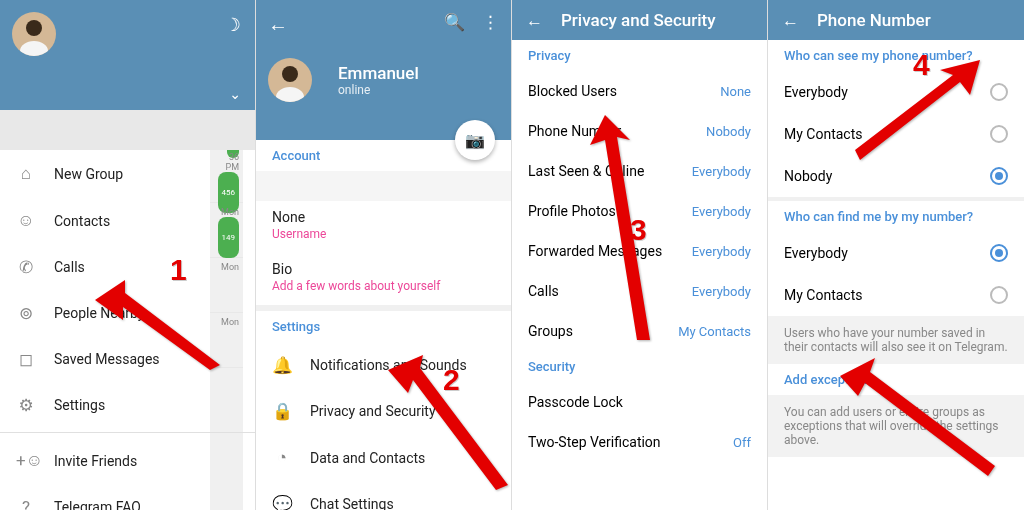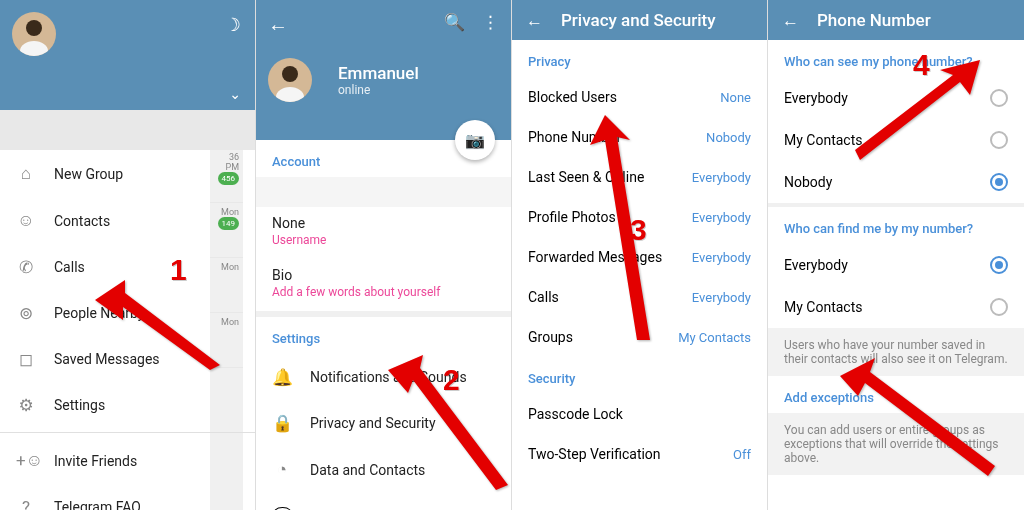--- a/index.html
+++ b/index.html
@@ -19,31 +19,31 @@
 .chev{position:absolute;bottom:8px;right:14px;color:#fff;font-size:14px}
 .drawer-strip{height:40px;background:#e8e8e8}
 .menu-item{display:flex;align-items:center;padding:13px 16px;gap:18px;font-size:14px;color:#222}
 .menu-item .mi-icon{width:20px;color:#888;font-size:17px;text-align:center}
 .divider{height:1px;background:#e0e0e0;margin:4px 0}
 
 
 .bg-chat{position:absolute;left:210px;top:4px;width:33px;height:510px;background:#f0f0f0;z-index:-1}
 .bg-chat .srch{height:34px;background:#4a7a9c;color:#fff;display:flex;align-items:center;justify-content:center;font-size:16px}
 .bg-chat .row{height:55px;border-bottom:1px solid #e8e8e8;font-size:9px;color:#888;padding:4px;text-align:right}
-.bg-chat .badge{display:inline-block;background:#4caf50;color:#fff;border-radius:8px;padding:2px 4px;font-size:8px}
+.bg-chat .badge{display:inline-block;background:#4caf50;color:#fff;border-radius:8px;padding:16px 4px;font-size:8px}
 
 
 .p2-head{height:140px;background:#5a8fb5;position:relative;padding:12px;color:#fff}
 .p2-head .back{font-size:20px}
 .p2-head .tools{position:absolute;top:12px;right:12px;display:flex;gap:16px;font-size:17px}
 .p2-prof{display:flex;align-items:center;gap:26px;margin-top:22px}
 .p2-prof .name{font-size:17px;font-weight:500}
 .p2-prof .status{font-size:12px;opacity:.85}
 .cam-btn{position:absolute;right:16px;bottom:-20px;width:40px;height:40px;border-radius:50%;background:#fff;box-shadow:0 2px 4px rgba(0,0,0,.3);display:flex;align-items:center;justify-content:center;color:#888;font-size:16px}
-.section-title{color:#4a90d9;font-size:13px;font-weight:500;padding:14px 16px 8px}
+.section-title{color:#4a90d9;font-size:13px;font-weight:500;padding:8px 16px 8px}
 .acct-item{padding:8px 16px 12px}
 .acct-item .val{font-size:14px;color:#222}
 .acct-item .lbl{font-size:12px;color:#ec4899;margin-top:2px}
 .set-item{display:flex;align-items:center;padding:13px 16px;gap:18px;font-size:14px;color:#222}
 .set-item .si-icon{width:20px;color:#888;font-size:17px;text-align:center}
 
 
 .p3-head,.p4-head{height:40px;background:#5a8fb5;color:#fff;display:flex;align-items:center;padding:0 14px;gap:18px;font-size:17px;font-weight:500}
 .priv-item{display:flex;justify-content:space-between;align-items:center;padding:12px 16px;font-size:14px}
 .priv-item .pval{color:#4a90d9;font-size:13px}

